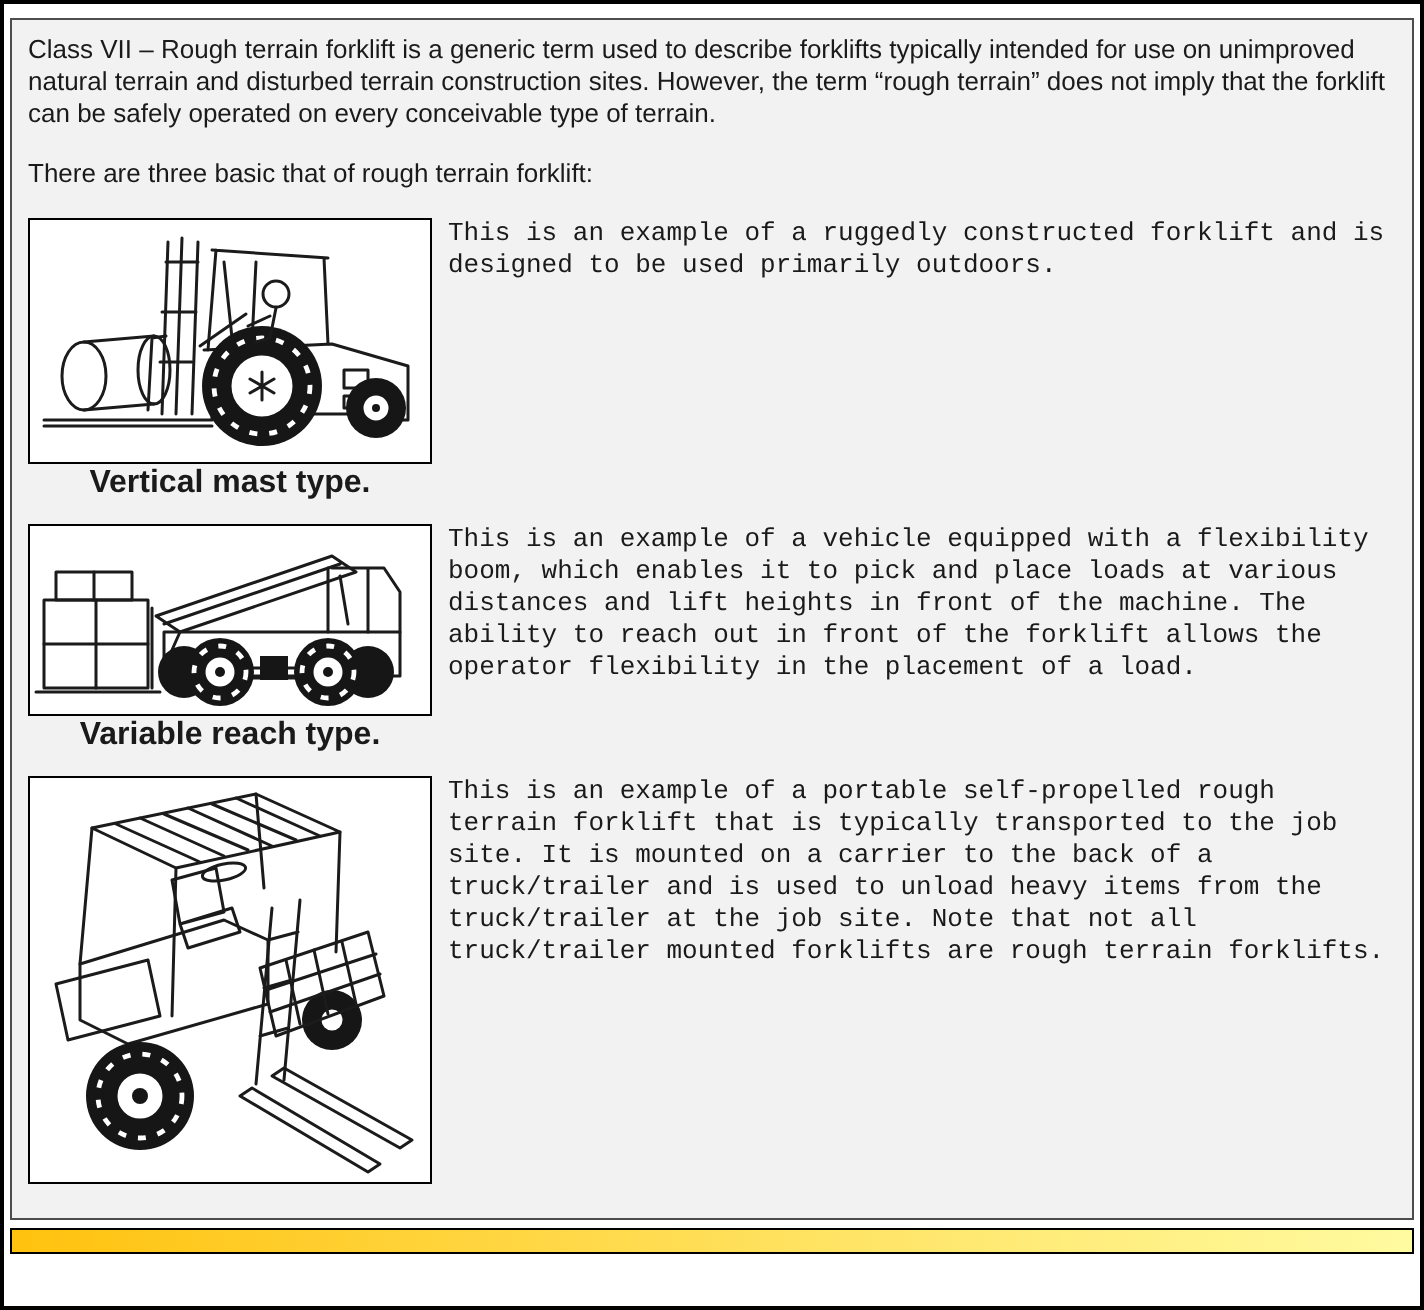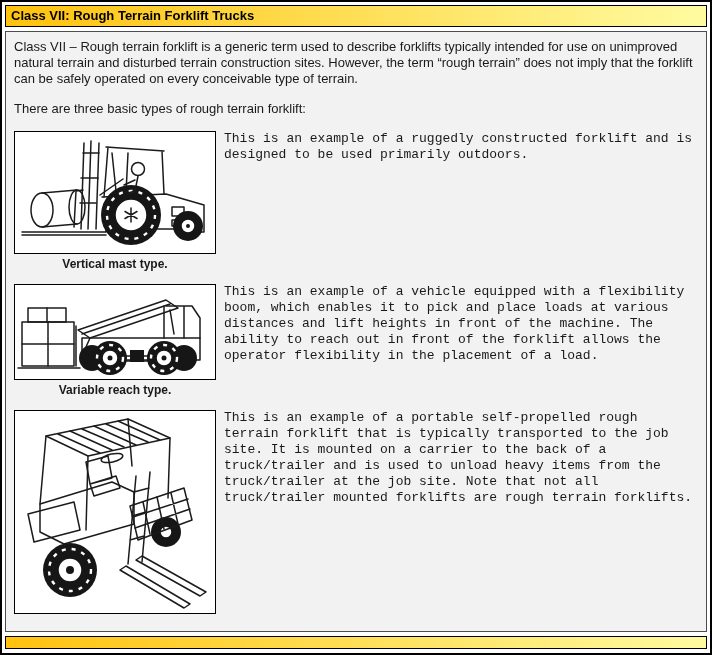--- a/index.html
+++ b/index.html
@@ -36,49 +36,46 @@
   .imgbox{
     border:1px solid #000;
     background:#fff;
     padding:1px;
     width:202px;
   }
   .imgbox svg{display:block;}
   .caption{
     text-align:center;
     font-weight:bold;
-    font-size:12px;
+    font-size:16px;
     padding-top:2px;
   }
   .desc{flex:1;padding-right:4px;font-family:Liberation Mono, monospace;}
   .footerbar{
     margin-top:4px;
     height:13px;
     border:1px solid #000;
     background:linear-gradient(to right,var(--g1,#ffc20e),var(--g2,#fffba0));
   }
   .art{stroke:#1b1b1b;stroke-width:1.5;fill:none;stroke-linecap:round;stroke-linejoin:round;}
   .solid{fill:#161616;stroke:none;}
   .hub{fill:#fff;stroke:#161616;stroke-width:1.5;}
   .tread{fill:none;stroke:#fff;stroke-width:2.4;stroke-dasharray:4 6;}
 </style>
 </head>
 <body>
 
 <div class="window">
 
-  <div class="titlebar">
-    <span>Class VII: Rough Terrain Forklift Trucks</span>
-  </div>
 
   <div class="content">
 
     <p class="intro">Class VII – Rough terrain forklift is a generic term used to describe forklifts typically intended for use on unimproved natural terrain and disturbed terrain construction sites. However, the term “rough terrain” does not imply that the forklift can be safely operated on every conceivable type of terrain.</p>
 
-    <p class="list-intro">There are three basic types of rough terrain forklift:</p>
+    <p class="list-intro">There are three basic that of rough terrain forklift:</p>
 
     <div class="type-row">
       <div class="figure">
         <div class="imgbox">
           <svg width="198" height="119" viewBox="0 0 198 119">
             <g class="art">
               <path d="M6 99 H90 M6 102 H90 M90 99 V92"></path>
               <path d="M68 10 L65 96 M75 8 L72 96 M83 10 L80 96"></path>
               <path d="M67 20 H83 M65 45 H82 M64 70 H80"></path>
               <path d="M60 58 L58 94 M60 58 L67 57"></path>

